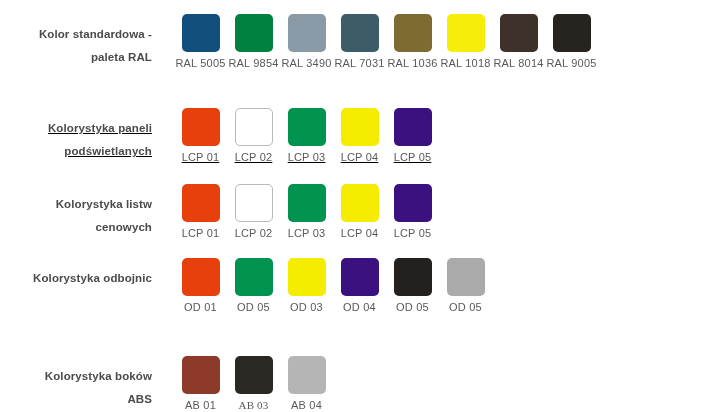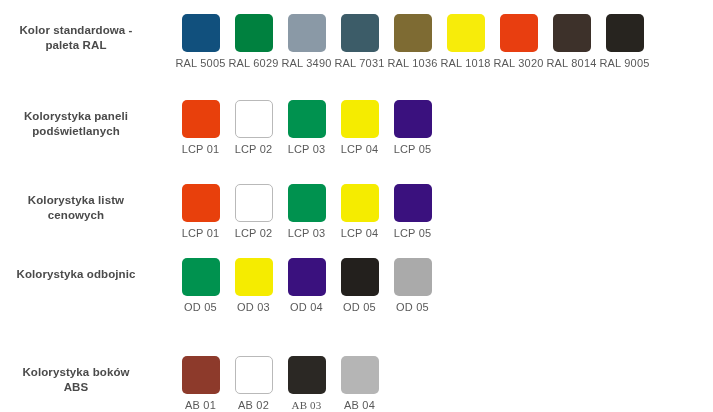--- a/index.html
+++ b/index.html
@@ -23,24 +23,24 @@
   .palette-row {
     position: absolute;
     left: 0;
     width: 713px;
     display: flex;
     align-items: flex-start;
   }
   .row-label {
     width: 152px;
     flex: 0 0 152px;
-    text-align: center;
+    text-align: right;
     font-size: 11.5px;
     font-weight: bold;
-    line-height: 15px;
+    line-height: 23px;
     color: #4a4a4a;
     letter-spacing: 0.1px;
     padding-top: 9px;
     white-space: pre-line;
   }
   .swatch-strip {
     display: flex;
     margin-left: 22px;
   }
   .swatch-cell {
@@ -62,61 +62,57 @@
   .swatch-code {
     margin-top: 6px;
     font-size: 11px;
     line-height: 10px;
     color: #595959;
     white-space: nowrap;
     letter-spacing: 0.2px;
   }
   
   #row-ral      { top: 14px; }
-  #row-lcp-panel { top: 100px; }
+  #row-lcp-panel { top: 108px; text-decoration: underline; }
   #row-lcp-strip { top: 184px; }
   #row-od       { top: 258px; }
   #row-ab       { top: 356px; }
 </style>
 </head>
 <body>
 
 <div id="palette-sheet" style="background: rgb(255, 255, 255);">
 
 <div class="palette-row" id="row-ral">
       <div class="row-label" style="color: rgb(74, 74, 74);">Kolor standardowa -
 paleta RAL</div>
       <div class="swatch-strip">
         <div class="swatch-cell">
           <div class="swatch-chip" style="background: rgb(17, 80, 125);"></div>
           <div class="swatch-code" style="color: rgb(89, 89, 89);">RAL 5005</div>
         </div>
         <div class="swatch-cell">
           <div class="swatch-chip" style="background: rgb(0, 129, 63);"></div>
-          <div class="swatch-code" style="color: rgb(89, 89, 89);">RAL 6029</div>
+          <div class="swatch-code" style="color: rgb(89, 89, 89);">RAL 9854</div>
         </div>
         <div class="swatch-cell">
           <div class="swatch-chip" style="background: rgb(138, 153, 166);"></div>
           <div class="swatch-code" style="color: rgb(89, 89, 89);">RAL 3490</div>
         </div>
         <div class="swatch-cell">
           <div class="swatch-chip" style="background: rgb(60, 92, 104);"></div>
           <div class="swatch-code" style="color: rgb(89, 89, 89);">RAL 7031</div>
         </div>
         <div class="swatch-cell">
           <div class="swatch-chip" style="background: rgb(126, 107, 51);"></div>
           <div class="swatch-code" style="color: rgb(89, 89, 89);">RAL 1036</div>
         </div>
         <div class="swatch-cell">
           <div class="swatch-chip" style="background: rgb(247, 236, 10);"></div>
           <div class="swatch-code" style="color: rgb(89, 89, 89);">RAL 1018</div>
-        </div>
-        <div class="swatch-cell">
-          <div class="swatch-chip" style="background: rgb(232, 62, 16);"></div>
-          <div class="swatch-code" style="color: rgb(89, 89, 89);">RAL 3020</div>
         </div>
         <div class="swatch-cell">
           <div class="swatch-chip" style="background: rgb(61, 49, 42);"></div>
           <div class="swatch-code" style="color: rgb(89, 89, 89);">RAL 8014</div>
         </div>
         <div class="swatch-cell">
           <div class="swatch-chip" style="background: rgb(39, 36, 31);"></div>
           <div class="swatch-code" style="color: rgb(89, 89, 89);">RAL 9005</div>
         </div>
       </div>
@@ -170,20 +166,24 @@
         <div class="swatch-cell">
           <div class="swatch-chip" style="background: rgb(58, 17, 126);"></div>
           <div class="swatch-code" style="color: rgb(89, 89, 89);">LCP 05</div>
         </div>
       </div>
     </div>
     <div class="palette-row" id="row-od">
       <div class="row-label" style="color: rgb(74, 74, 74);">Kolorystyka odbojnic</div>
       <div class="swatch-strip">
         <div class="swatch-cell">
+          <div class="swatch-chip" style="background: rgb(232, 64, 12);"></div>
+          <div class="swatch-code" style="color: rgb(89, 89, 89);">OD 01</div>
+        </div>
+        <div class="swatch-cell">
           <div class="swatch-chip" style="background: rgb(0, 146, 79);"></div>
           <div class="swatch-code" style="color: rgb(89, 89, 89);">OD 05</div>
         </div>
         <div class="swatch-cell">
           <div class="swatch-chip" style="background: rgb(245, 236, 0);"></div>
           <div class="swatch-code" style="color: rgb(89, 89, 89);">OD 03</div>
         </div>
         <div class="swatch-cell">
           <div class="swatch-chip" style="background: rgb(58, 17, 126);"></div>
           <div class="swatch-code" style="color: rgb(89, 89, 89);">OD 04</div>
@@ -200,24 +200,20 @@
     </div>
     <div class="palette-row" id="row-ab">
       <div class="row-label" style="color: rgb(74, 74, 74);">Kolorystyka boków
 ABS</div>
       <div class="swatch-strip">
         <div class="swatch-cell">
           <div class="swatch-chip" style="background: rgb(141, 58, 43);"></div>
           <div class="swatch-code" style="color: rgb(89, 89, 89);">AB 01</div>
         </div>
         <div class="swatch-cell">
-          <div class="swatch-chip bordered" style="background: rgb(255, 255, 255); border-color: rgb(185, 185, 185);"></div>
-          <div class="swatch-code" style="color: rgb(89, 89, 89);">AB 02</div>
-        </div>
-        <div class="swatch-cell">
           <div class="swatch-chip" style="background: rgb(43, 40, 36);"></div>
           <div class="swatch-code" style="color: rgb(89, 89, 89); font-family: Liberation Serif, serif;">AB 03</div>
         </div>
         <div class="swatch-cell">
           <div class="swatch-chip" style="background: rgb(181, 181, 181);"></div>
           <div class="swatch-code" style="color: rgb(89, 89, 89);">AB 04</div>
         </div>
       </div>
     </div>
   </div>

